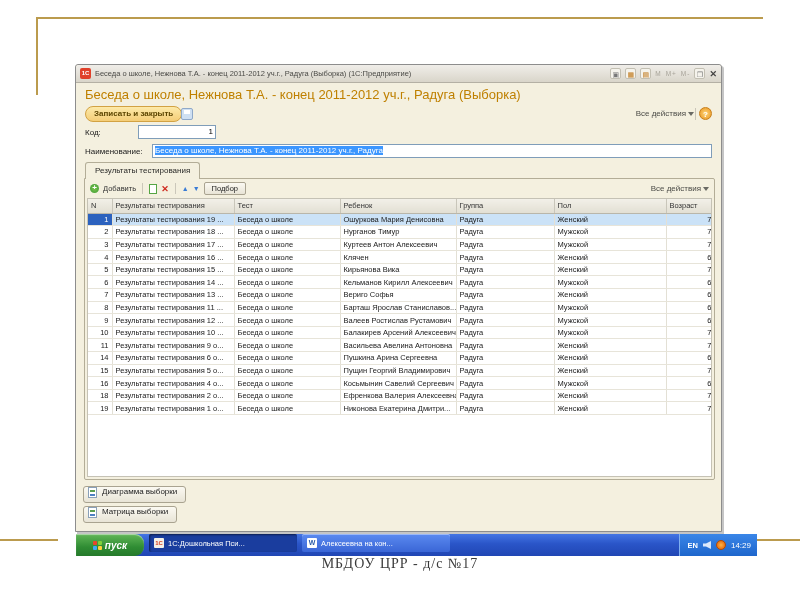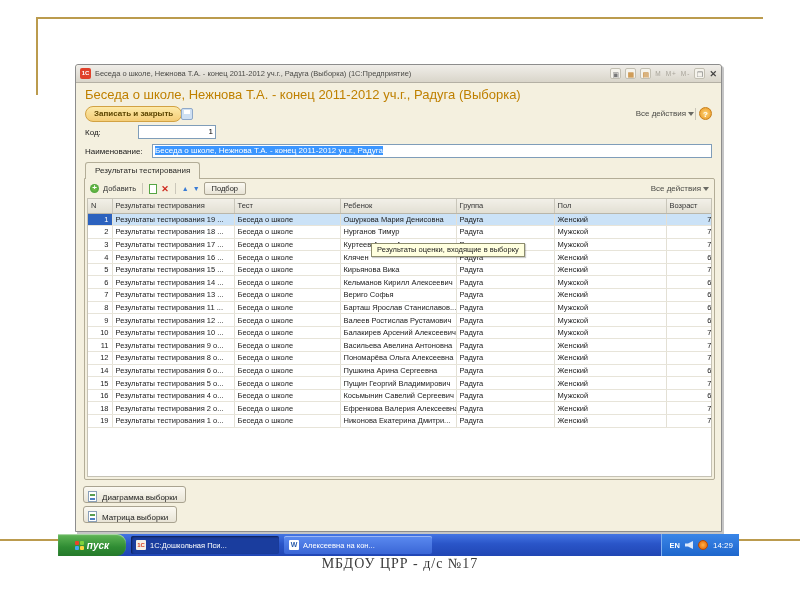--- a/index.html
+++ b/index.html
@@ -84,29 +84,29 @@
   td.num { text-align:right; }
   tr.selected td { background:#cbe2f7; }
   tr.selected td:first-child { background:#2c62be; color:#fff; }
 
   .tooltip { position:absolute; left:295px; top:178px; height:14px; line-height:12px; padding:0 5px;
              background:#ffffdf; border:1px solid #8c8c6e; font-size:7.5px; color:#222;
              white-space:nowrap; z-index:6; box-shadow:1px 1px 1px rgba(0,0,0,.2); }
 
   .bottom-btn { position:absolute; left:7px; height:17px; padding:0 8px 0 4px; font-size:8px; color:#222;
                 background:linear-gradient(#fbf9f2,#e8e4d6); border:1px solid #a9a390; border-radius:3px;
-                display:flex; align-items:flex-end; gap:5px; }
+                display:flex; align-items:flex-start; gap:5px; }
   .rep-ic { width:9px; height:11px; background:#fff; border:1px solid #8aa0b8; position:relative; flex:none;}
   .rep-ic::before { content:""; position:absolute; left:1px; top:2px; width:5px; height:2px; background:#5a9e4e; }
   .rep-ic::after  { content:""; position:absolute; left:1px; top:6px; width:5px; height:2px; background:#4e7fc0; }
   .b1 { top:421px; } .b2 { top:441px; }
 
   
-  .taskbar { position:absolute; left:0; top:470px; width:681px; height:22px;
-             background:linear-gradient(#4475e4,#2a55c8 45%,#2046b4); display:flex; align-items:center; }
+  .taskbar { position:absolute; left:18px; top:470px; width:681px; height:22px;
+             background:linear-gradient(#4475e4,#2a55c8 45%,#2046b4); display:flex; }
   .start { width:68px; height:22px; border-radius:0 9px 9px 0;
            background:linear-gradient(#62b758,#2f8c33 60%,#257a2b);
            color:#fff; font-weight:bold; font-style:italic; font-size:10px;
            display:flex; align-items:center; justify-content:center; gap:3px;
            box-shadow:inset 0 1px 1px rgba(255,255,255,.5); }
   .flag { width:9px; height:9px; display:grid; grid-template-columns:1fr 1fr; grid-template-rows:1fr 1fr; gap:1px; }
   .flag i { display:block; border-radius:1px; }
   .f1{background:#e8452c;} .f2{background:#7fd13b;} .f3{background:#3fa9f5;} .f4{background:#ffd23b;}
   .task { height:18px; margin-left:5px; width:148px; border-radius:2px; display:flex; align-items:center;
           gap:4px; padding:0 5px; font-size:7.5px; color:#fff; white-space:nowrap; overflow:hidden; }
@@ -298,29 +298,20 @@
               <tr>
                 <td class="num">11</td>
                 <td>Результаты тестирования 9 о...</td>
                 <td>Беседа о школе</td>
                 <td>Васильева Авелина Антоновна</td>
                 <td>Радуга</td>
                 <td>Женский</td>
                 <td class="num">7</td>
               </tr>
               <tr>
-                <td class="num">12</td>
-                <td>Результаты тестирования 8 о...</td>
-                <td>Беседа о школе</td>
-                <td>Пономарёва Ольга Алексеевна</td>
-                <td>Радуга</td>
-                <td>Женский</td>
-                <td class="num">7</td>
-              </tr>
-              <tr>
                 <td class="num">14</td>
                 <td>Результаты тестирования 6 о...</td>
                 <td>Беседа о школе</td>
                 <td>Пушкина Арина Сергеевна</td>
                 <td>Радуга</td>
                 <td>Женский</td>
                 <td class="num">6</td>
               </tr>
               <tr>
                 <td class="num">15</td>
@@ -356,21 +347,20 @@
                 <td>Никонова Екатерина Дмитри...</td>
                 <td>Радуга</td>
                 <td>Женский</td>
                 <td class="num">7</td>
               </tr>
             </tbody>
         </table>
       </div>
     </div>
 
-    <div class="tooltip">Результаты оценки, входящие в выборку</div>
 
     <button class="bottom-btn b1">
       <span class="rep-ic"></span>
       <span>Диаграмма выборки</span>
     </button>
     <button class="bottom-btn b2">
       <span class="rep-ic"></span>
       <span>Матрица выборки</span>
     </button>
 

